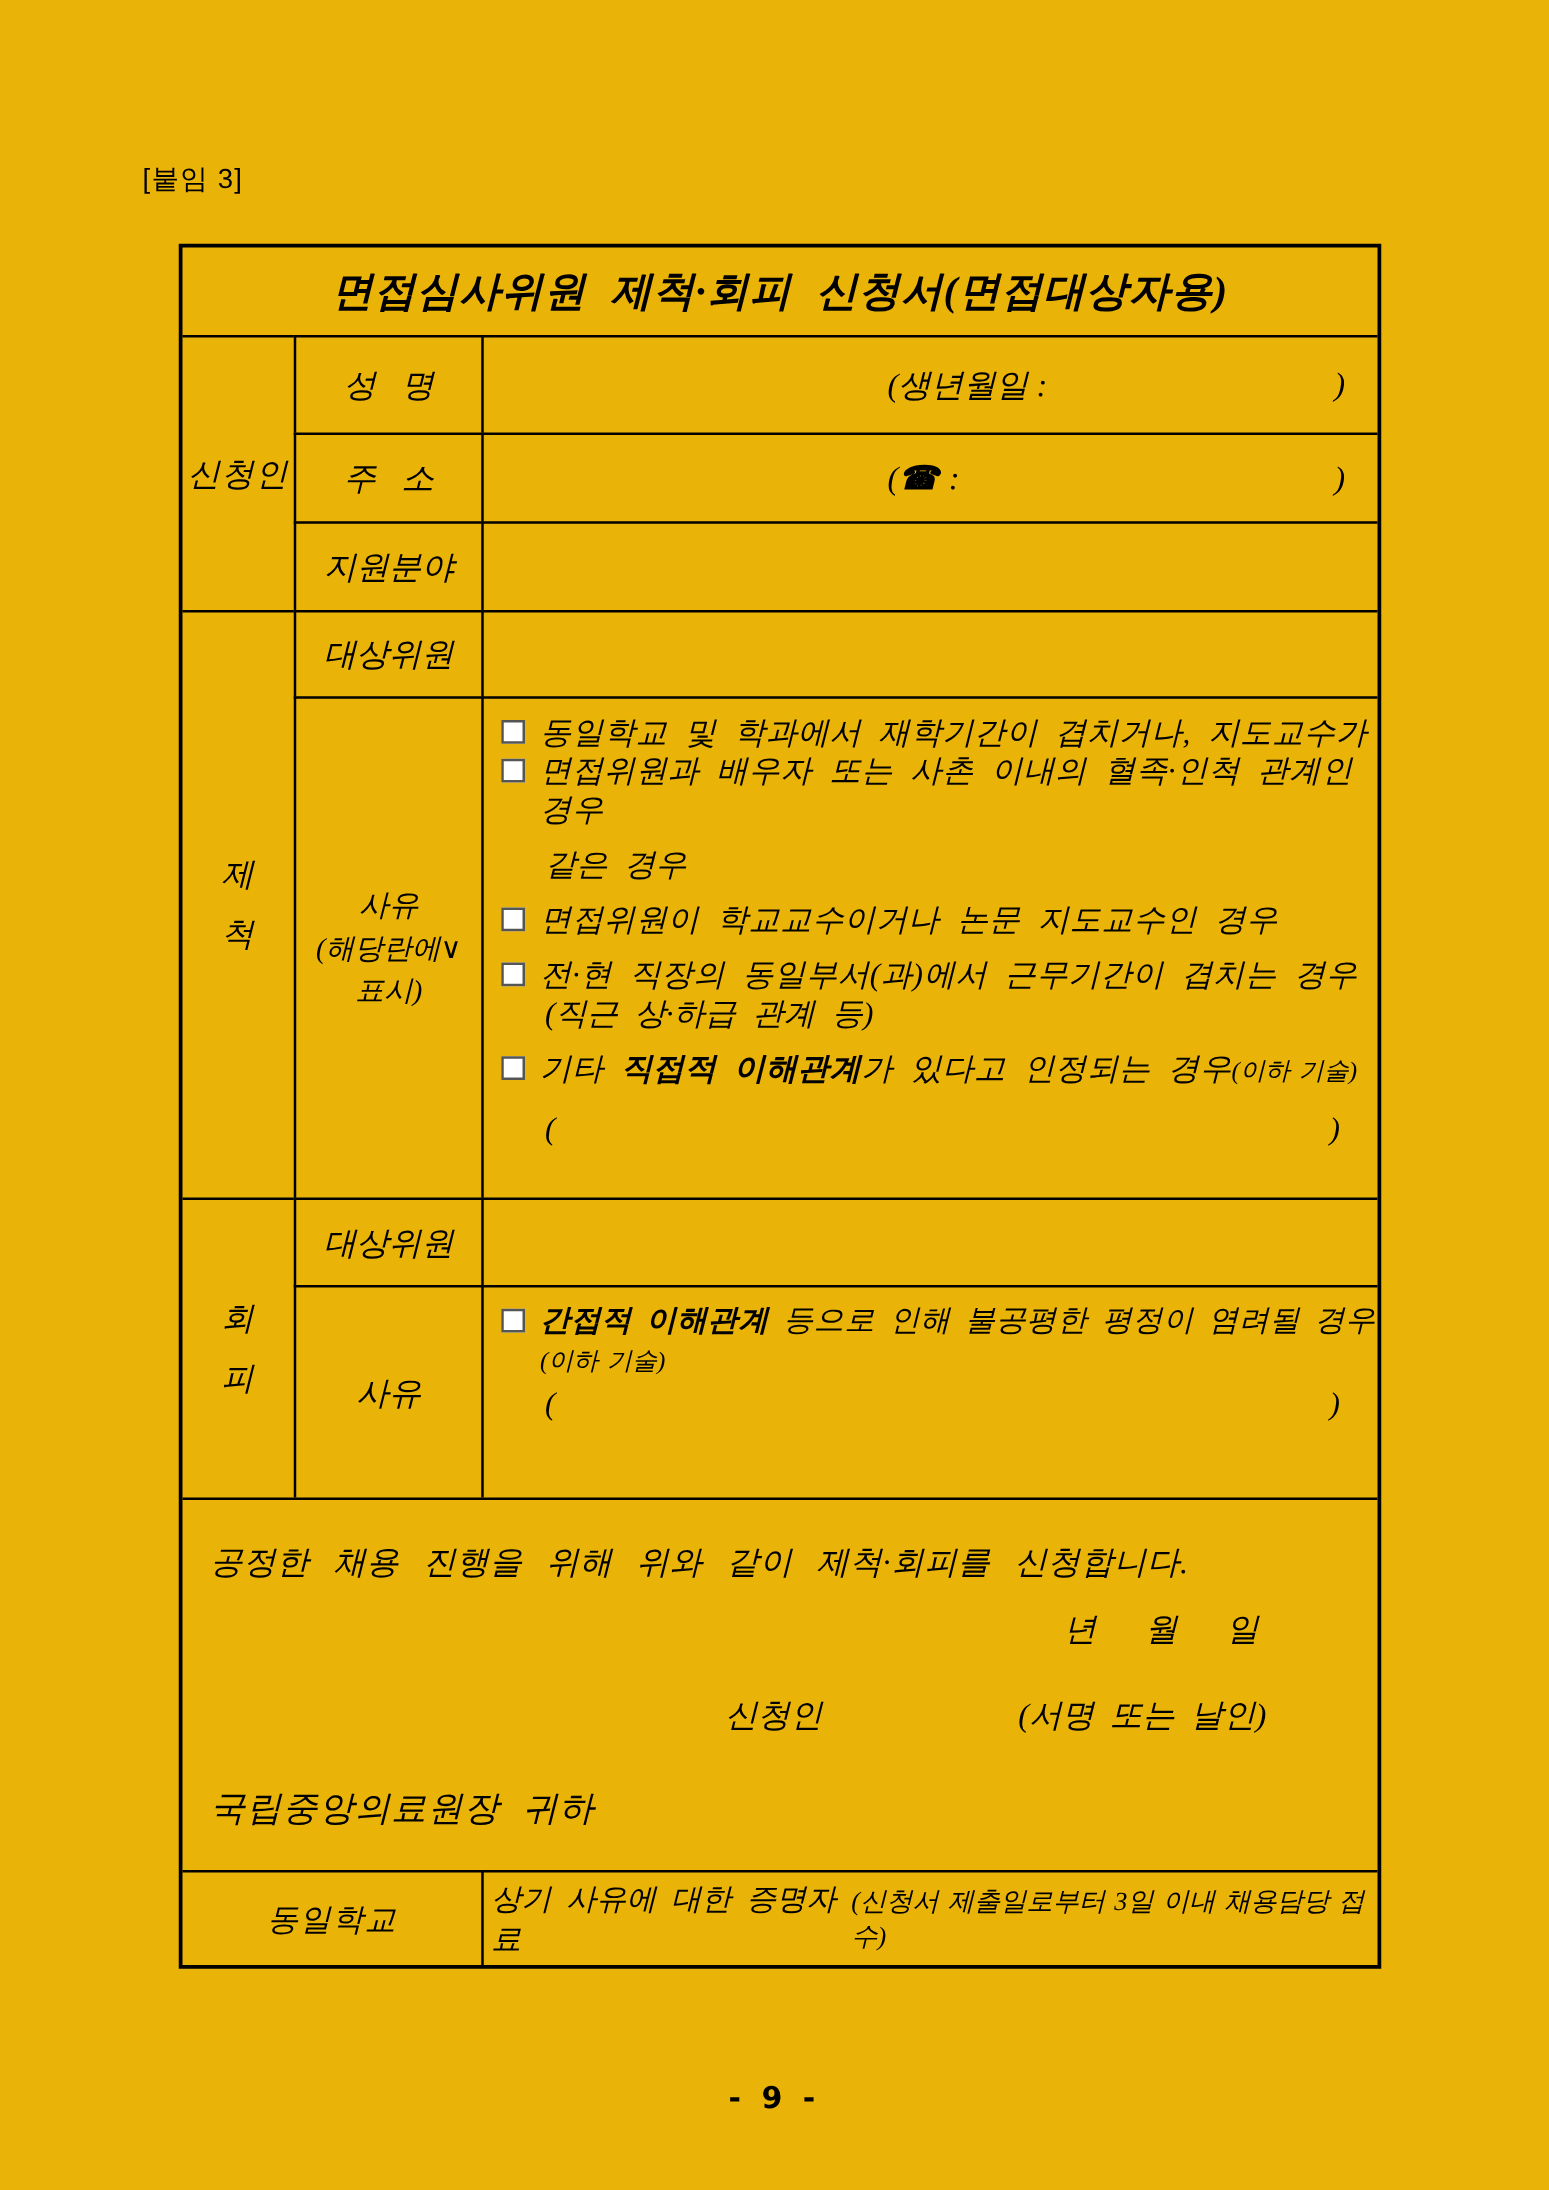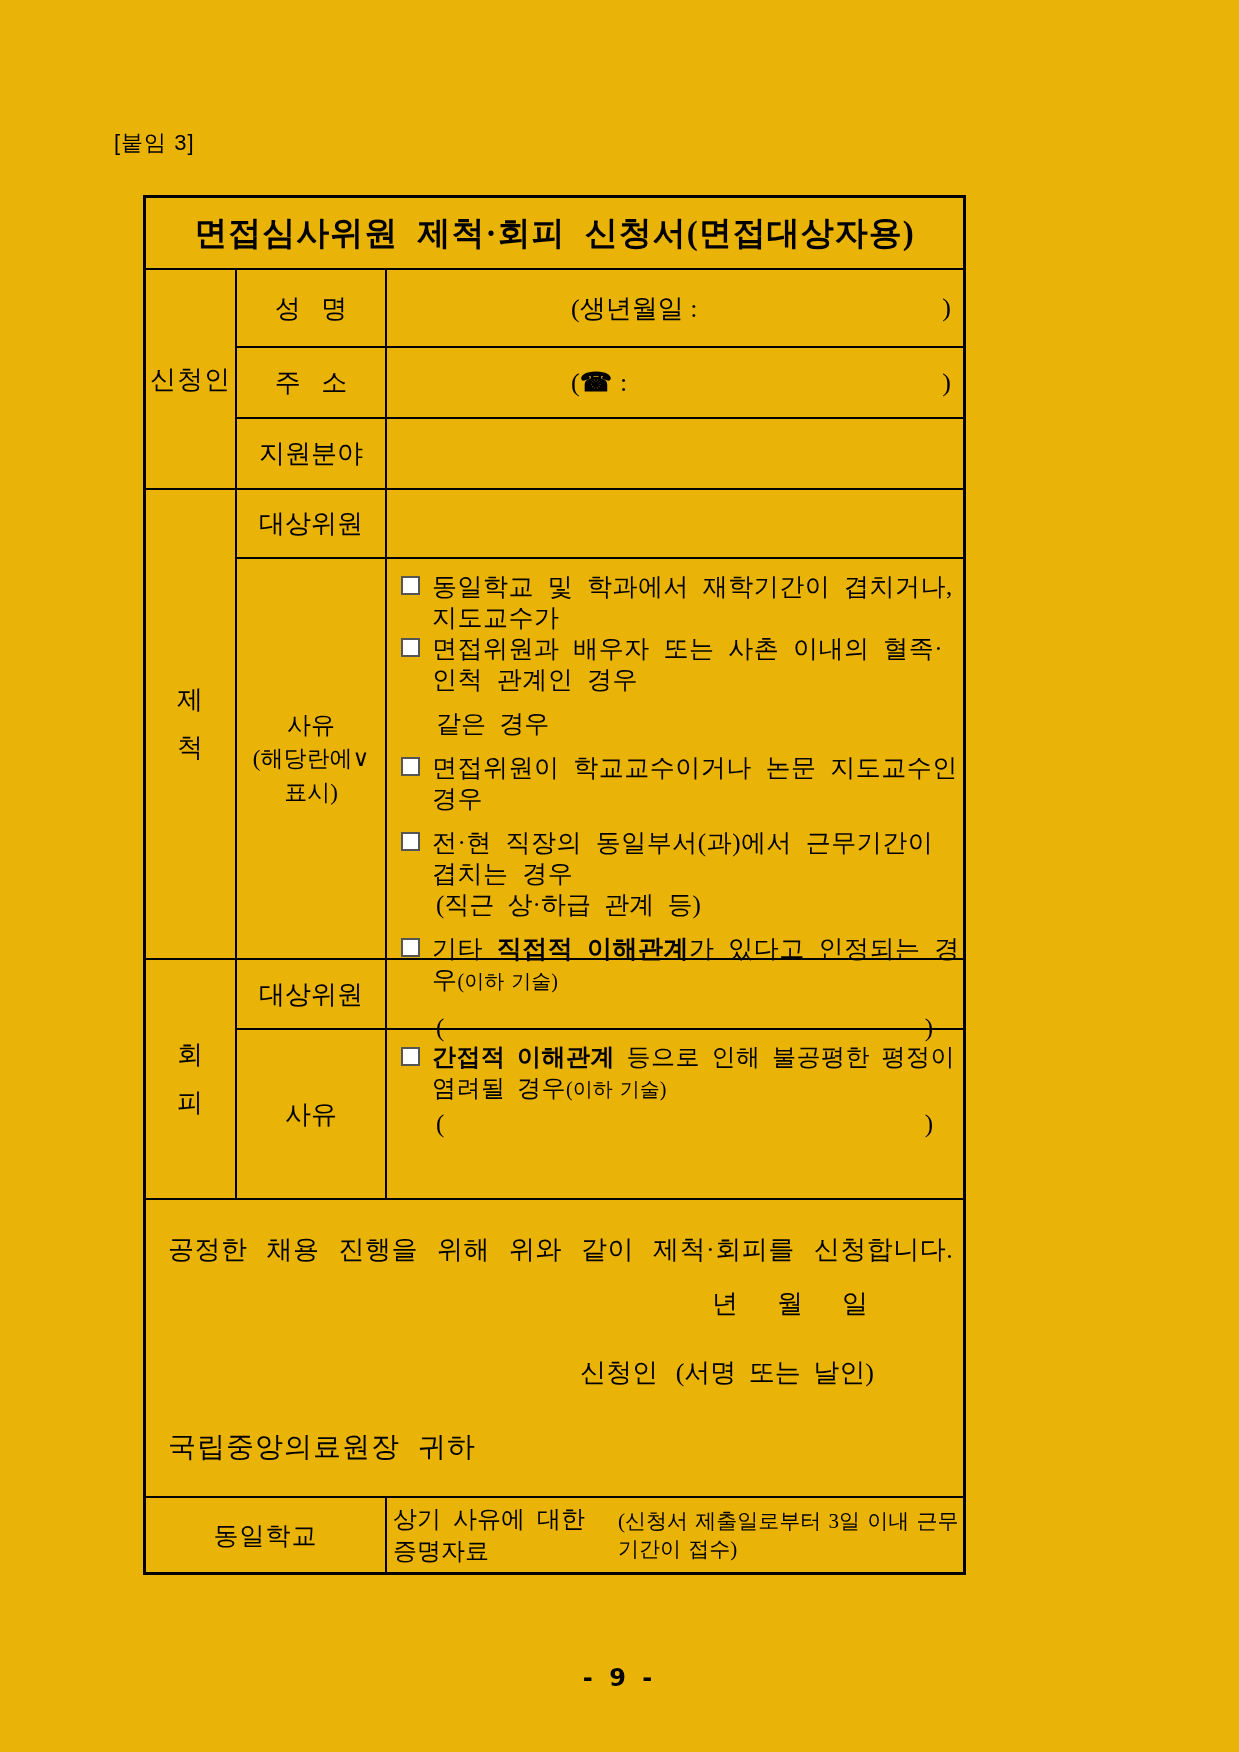--- a/index.html
+++ b/index.html
@@ -21,25 +21,26 @@
   .page-number{
     position:absolute; left:0; right:0; top:1664px;
     text-align:center;
     font-family:"DejaVu Sans","Liberation Sans",sans-serif;
     font-weight:bold; font-size:24px; letter-spacing:4px;
   }
 
   
   .form-table{
     position:absolute; left:143px; top:195px;
-    width:823px; height:1380px;
+    width:962px; height:1380px;
     border:3px solid #000;
     display:grid;
     grid-template-columns:89px 150px 1fr;
     grid-template-rows:70px 78px 71px 71px 69px 401px 70px 170px 298px 1fr;
+    font-style:italic;
   }
   .cell{ display:flex; align-items:center; justify-content:center; }
   .bt{ border-top:2px solid #000; }
   .bl{ border-left:2px solid #000; }
 
   .title-cell{
     grid-column:1/4;
     font-size:33px; font-weight:bold;
     word-spacing:10px; letter-spacing:1px;
   }
@@ -48,21 +49,21 @@
   .label-cell{ font-size:26px; word-spacing:14px; }
   .label-stack{ flex-direction:column; font-size:24px; line-height:34px; word-spacing:2px; }
   .label-stack .note{ font-size:23px; }
 
   .span3{ grid-row:span 3; }
   .span2{ grid-row:span 2; }
 
   .content-cell{ justify-content:flex-start; font-size:25px; }
   .paren-group{
     margin-left:auto; display:flex; align-items:center;
-    width:392px; padding-right:12px; font-size:26px;
+    width:392px; padding-right:26px; font-size:26px;
   }
   .paren-group .fill{ flex:1; }
   .phone-glyph{ font-weight:bold; margin-right:8px; }
 
   
   .reason-cell{
     display:block; padding:12px 0 0 14px; font-size:25px;
   }
   .cb-item{ display:flex; align-items:flex-start; margin-bottom:13px; }
   .cb-box{
@@ -198,20 +199,20 @@
       <div class="closing-statement">공정한 채용 진행을 위해 위와 같이 제척·회피를 신청합니다.</div>
       <div class="date-line">년      월      일</div>
       <div class="signer-label">신청인</div>
       <div class="sign-note">(서명 또는 날인)</div>
       <div class="recipient">국립중앙의료원장 귀하</div>
     </div>
 
     <div class="cell docs-label-cell bt">동일학교</div>
     <div class="cell docs-content bt bl">
       <span>상기 사유에 대한 증명자료</span>
-        <span class="small-note">(신청서 제출일로부터 3일 이내 근무기간이 접수)</span>
+        <span class="small-note">(신청서 제출일로부터 3일 이내 채용담당 접수)</span>
     </div>
 
   </div>
 
   <div class="page-number">- 9 -</div>
 
 </div>
 
 </body></html>

